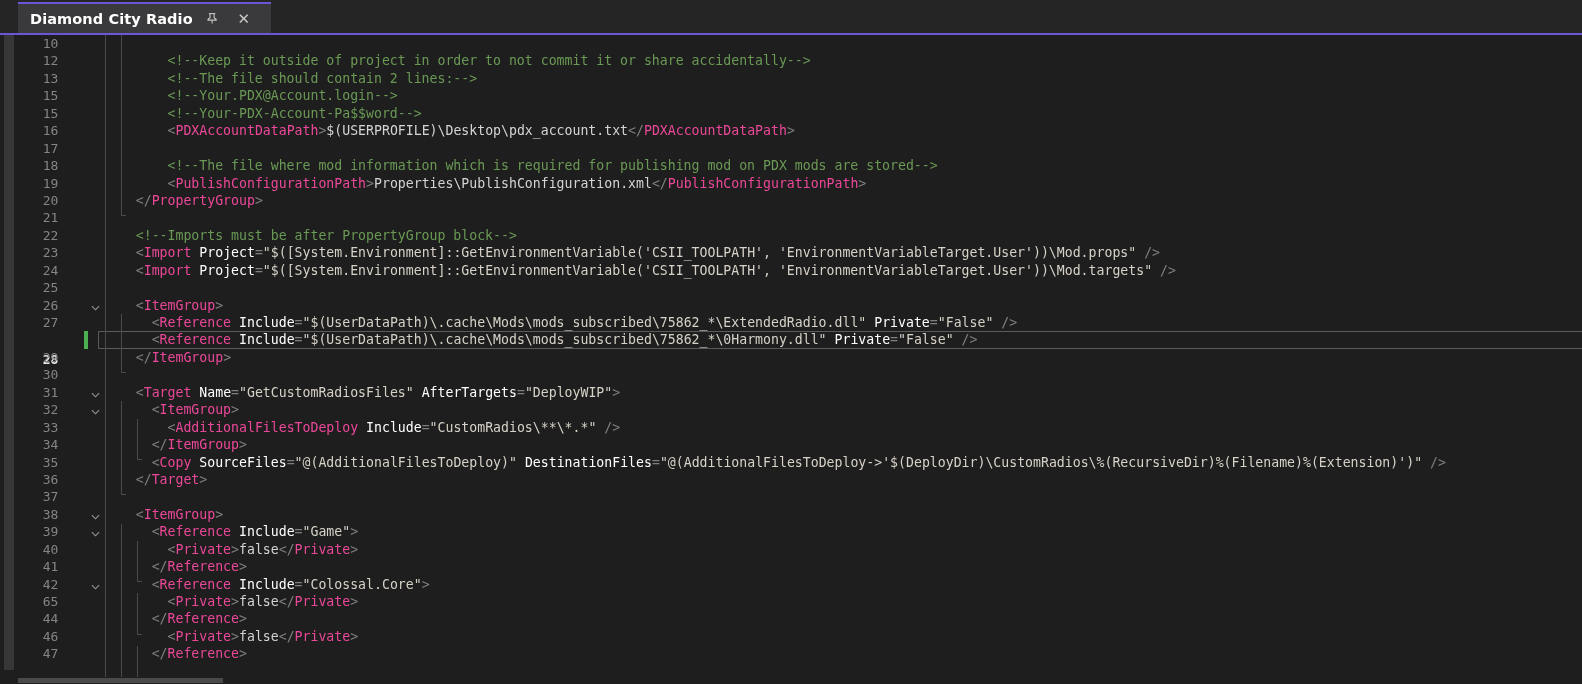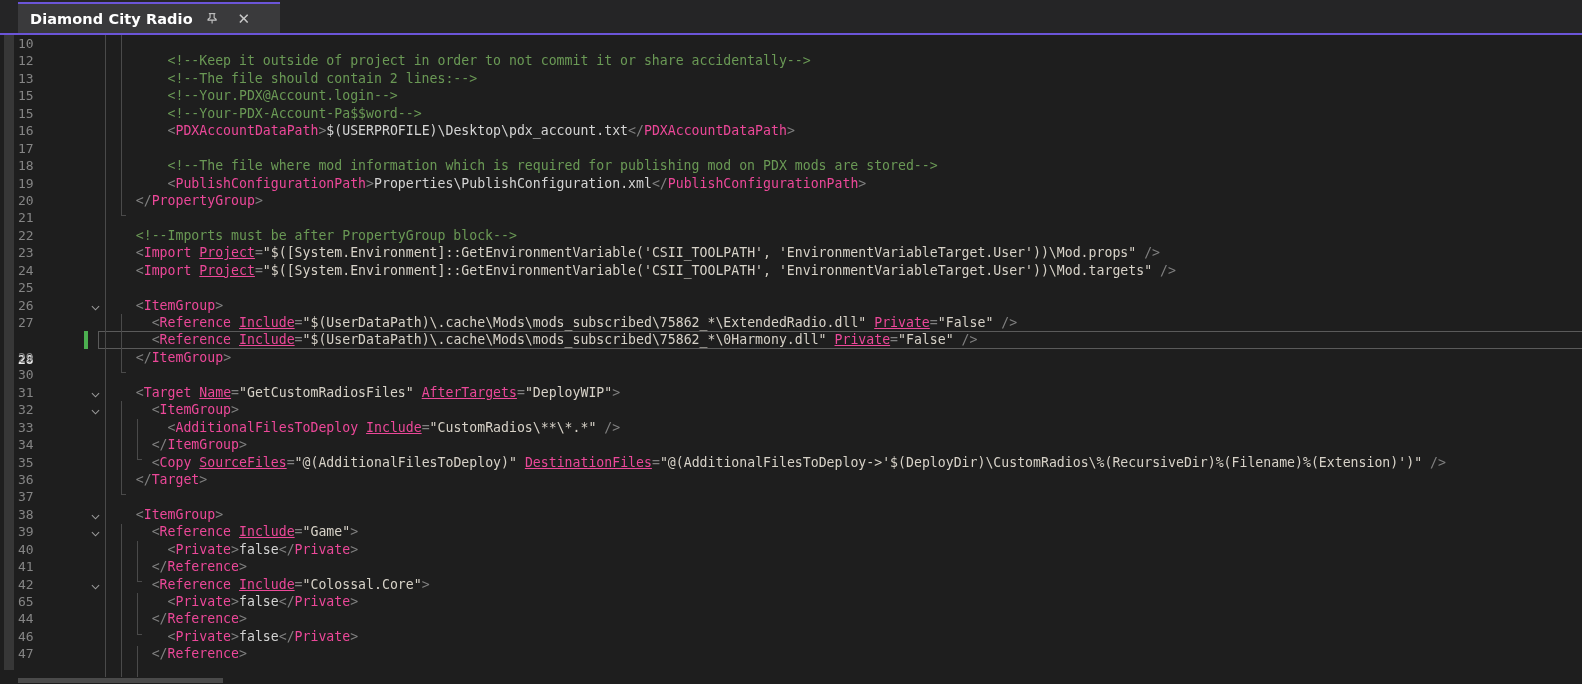--- a/index.html
+++ b/index.html
@@ -22,21 +22,21 @@
     border-bottom: 2px solid #6b55d8;
     box-sizing: border-box;
   }
   .tab {
     position: absolute;
     left: 18px;
     top: 2px;
     height: 31px;
     display: flex;
     align-items: center;
-    padding: 0 25px 0 12px;
+    padding: 0 16px 0 12px;
     background: #3a3a3c;
     border-top: 2px solid #6b55d8;
     box-sizing: border-box;
     color: #ffffff;
     font-family: "DejaVu Sans", sans-serif;
     font-size: 14.5px;
     font-weight: bold;
     white-space: nowrap;
   }
   .tab-title { letter-spacing: 0.1px; }
@@ -102,21 +102,21 @@
     height: 17.45px;
     white-space: pre;
     font-size: 13.2px;
     line-height: 17.45px;
     color: #d4d4d4;
   }
   .gutter {
     position: absolute;
     left: 0; top: 0;
     width: 65px;
-    text-align: left;
+    text-align: center;
     color: #858585;
     font-size: 13px;
   }
   .line.active .gutter { color: #e8e8e8; font-weight: bold; margin-top: 20px; }
 
   .fold {
     position: absolute;
     left: 70px; top: 0;
     width: 14px;
     text-align: center;
@@ -160,21 +160,21 @@
   .guide-end {
     position: absolute;
     height: 1px;
     background: #4a4a4a;
   }
 
   
   .c-comment  { color: #6a9955; }
   .c-tag      { color: #ec4899; }
   .c-punct    { color: #808080; }
-  .c-attr     { color: #ec4899; text-decoration: underline; }
+  .c-attr     { color: #ffffff; }
   .c-val      { color: #d7d2c8; }
   .c-text     { color: #d4d4d4; }
 </style>
 </head>
 <body>
 
 <div id="tabbar">
   <div class="tab">
     <span class="tab-title">Diamond City Radio</span>
     <span class="tab-icon">

